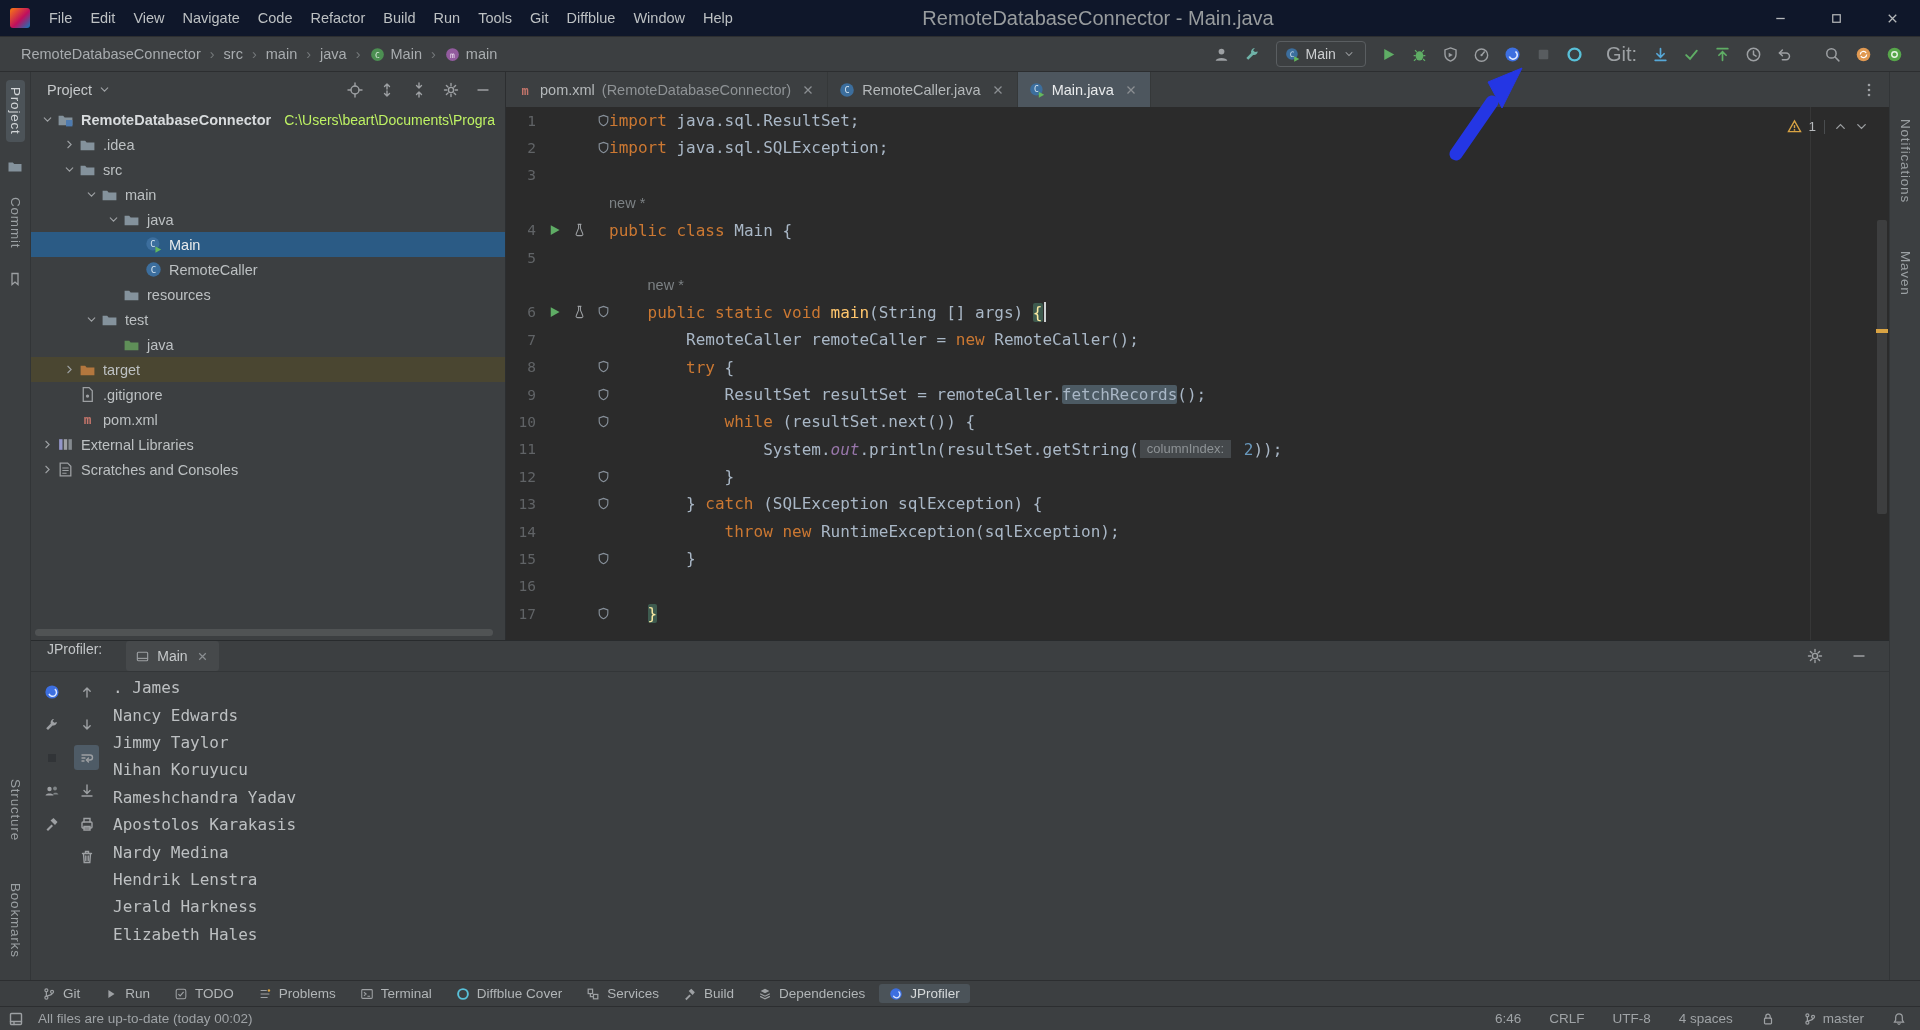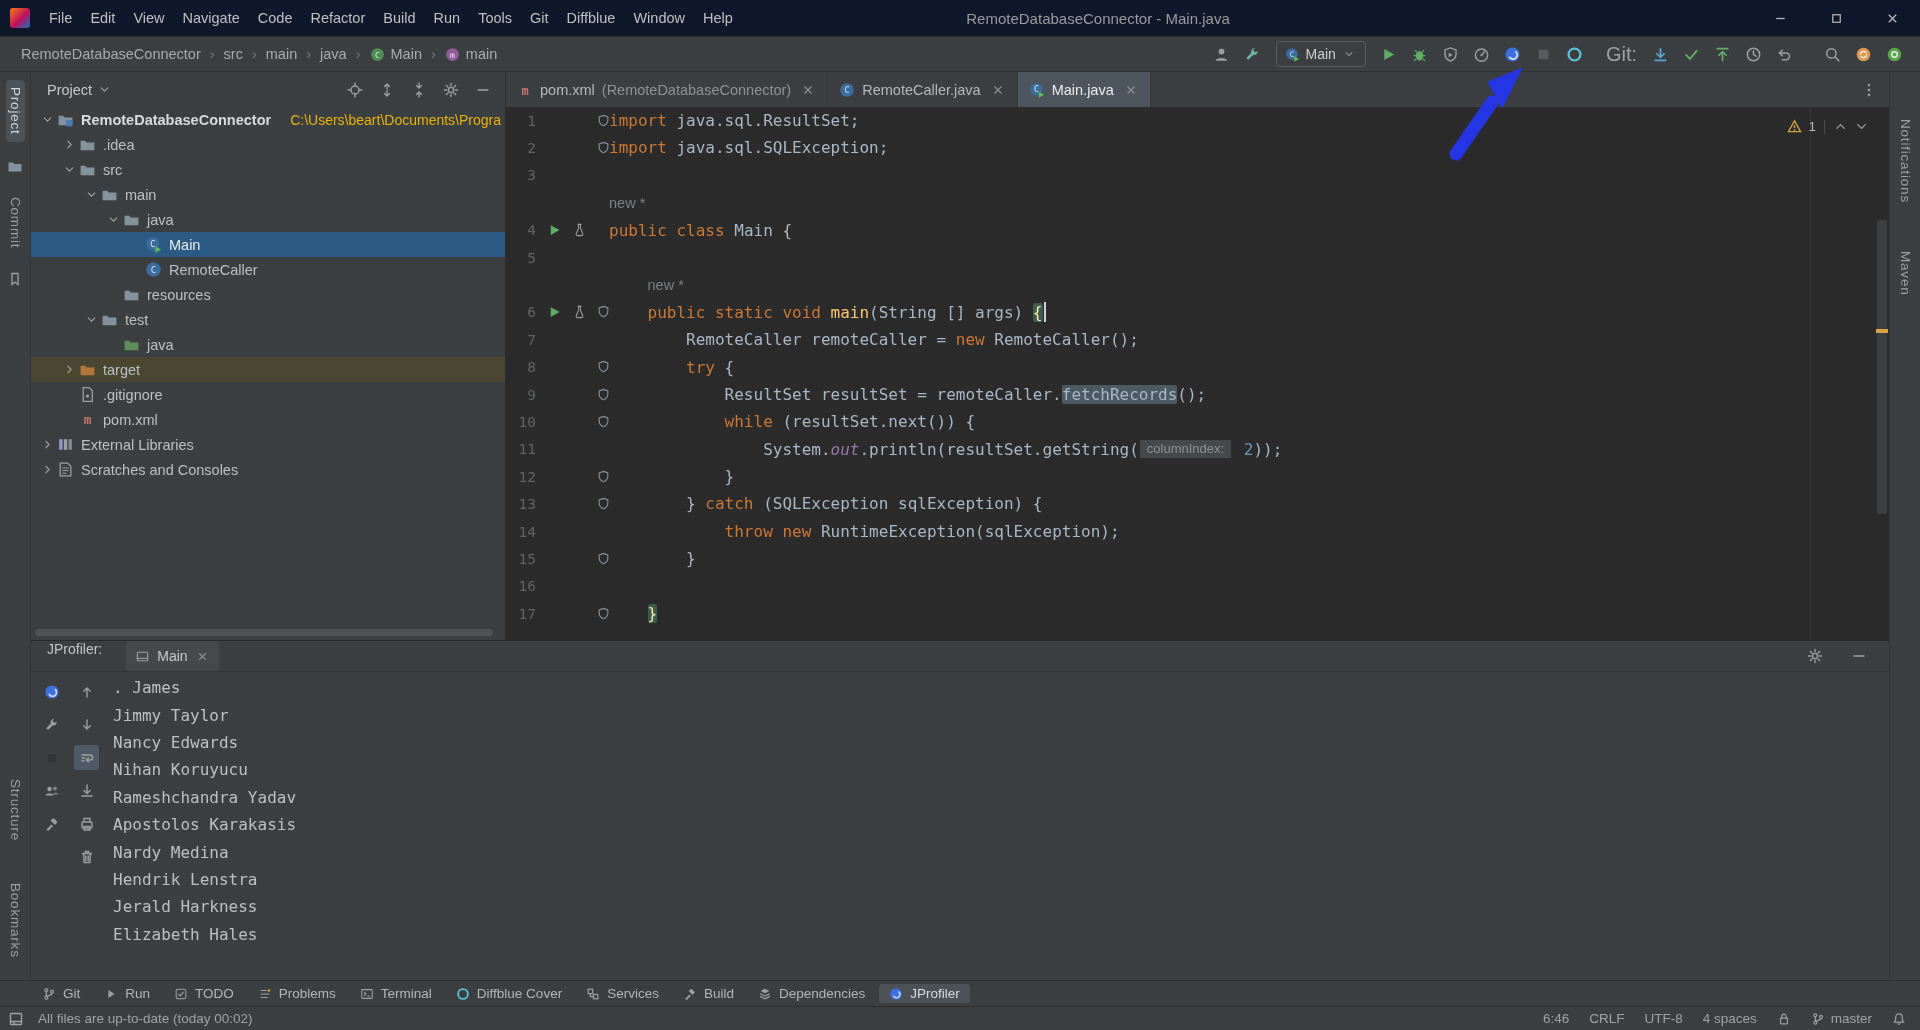--- a/index.html
+++ b/index.html
@@ -8,21 +8,21 @@
   .ico{display:inline-flex;align-items:center;justify-content:center;width:17px;height:17px;flex:none;}
   .ico svg{width:100%;height:100%;}
 
   
   .titlebar{position:absolute;left:0;top:0;width:100%;height:37px;background:#0f172a;
             border-bottom:1px solid #2c2e30;display:flex;align-items:center;box-sizing:border-box;}
   .appicon{width:20px;height:20px;margin:0 10px;border-radius:3px;flex:none;
            background:linear-gradient(135deg,#f97a12,#c10f5e 55%,#0a7cbd);}
   .menubar{display:flex;align-items:center;height:100%;}
   .menu-item{padding:0 9px;font-size:14.5px;color:#bdc1c3;line-height:36px;cursor:default;}
-  .win-title{position:absolute;left:1098px;transform:translateX(-50%);font-size:15px;color:#989c9e;white-space:nowrap;}
+  .win-title{position:absolute;left:1098px;transform:translateX(-50%);font-size:20px;color:#989c9e;white-space:nowrap;}
   .win-controls{margin-left:auto;display:flex;height:100%;}
   .win-btn{width:56px;height:100%;display:flex;align-items:center;justify-content:center;}
   .win-btn svg{width:15px;height:15px;}
 
   
   .navbar{position:absolute;left:0;top:37px;width:100%;height:35px;background:#3c3f41;
           border-bottom:1px solid #2c2e30;display:flex;align-items:center;box-sizing:border-box;}
   .crumbs{display:flex;align-items:center;margin-left:18px;font-size:14.5px;color:#a8acaf;gap:3px;}
   .crumb{display:inline-flex;align-items:center;gap:6px;padding:1px 3px;white-space:nowrap;}
   .crumb .ico{width:15px;height:15px;}
@@ -57,21 +57,21 @@
   .pp-hicons{margin-left:auto;display:flex;gap:16px;align-items:center;margin-right:4px;}
   .pp-hicons .ico{width:16px;height:16px;}
   .tree{position:absolute;top:35px;left:0;right:0;bottom:0;}
   .trow{height:25px;display:flex;align-items:center;font-size:14.5px;color:#bcc0c2;white-space:nowrap;box-sizing:border-box;}
   .trow .chev{width:17px;height:17px;display:inline-flex;align-items:center;justify-content:center;flex:none;}
   .trow .chev svg{width:13px;height:13px;}
   .trow .ico{width:17px;height:17px;margin:0 7px 0 1px;}
   .trow.sel{background:#2b5b85;color:#e9ebec;}
   .trow.warn{background:#4a4631;}
   .trow.bold .tlabel{font-weight:bold;color:#d8dbdd;}
-  .textra{color:#eab308;margin-left:19px;font-size:14px;}
+  .textra{color:#bef264;margin-left:13px;font-size:14px;}
   .pp-hscroll{position:absolute;bottom:4px;left:4px;width:458px;height:7px;border-radius:3.5px;background:#5a5e60;opacity:.65;}
 
   
   .ed{position:absolute;left:506px;top:72px;width:1383px;height:568px;background:#3c3f41;box-sizing:border-box;}
   .ed-tabs{height:35px;display:flex;align-items:st;align-items:stretch;}
   .tab{display:inline-flex;align-items:center;gap:7px;padding:0 11px;font-size:14.5px;color:#b4b8ba;
        border-right:1px solid #353839;white-space:nowrap;}
   .tab .ico{width:16px;height:16px;}
   .tab.active{background:#4d565e;color:#e9ebec;}
   .tab-suffix{color:#8f9396;}
@@ -127,21 +127,21 @@
         display:flex;align-items:center;padding-left:32px;gap:4px;box-sizing:border-box;}
   .bbi{display:inline-flex;align-items:center;gap:7px;font-size:13.5px;color:#b1b5b7;padding:2px 10px;border-radius:3px;white-space:nowrap;}
   .bbi .ico{width:14px;height:14px;}
   .bbi.active{background:#4b5359;color:#d6d9da;}
 
   
   .sbar{position:absolute;left:0;bottom:0;width:100%;height:24px;background:#3c3f41;border-top:1px solid #2c2e30;
         display:flex;align-items:center;font-size:13.5px;color:#9fa3a6;box-sizing:border-box;}
   .sbar .corner{margin-left:8px;width:16px;height:16px;}
   .sbar-msg{margin-left:14px;}
-  .sbar-right{margin-left:auto;display:flex;align-items:center;gap:20px;margin-right:14px;}
+  .sbar-right{margin-left:auto;display:flex;align-items:center;gap:28px;margin-right:14px;}
   .sbar-item{display:inline-flex;align-items:center;gap:6px;white-space:nowrap;}
   .sbar-item .ico{width:14px;height:14px;}
 
   
   .arrow-svg{position:absolute;width:110px;height:100px;z-index:60;pointer-events:none;left:1455px;top:56px;}
 </style>
 </head>
 <body>
 
 <div id="app">
@@ -930,22 +930,22 @@
             <span class="bp-ico">
               <svg viewBox="0 0 16 16">
                 <path d="M3.5 4.5h9M6.5 4V2.5h3V4M4.5 4.5l.7 9h5.6l.7-9" stroke="#9da0a3" stroke-width="1.4" fill="none" stroke-linecap="round"></path>
                 <path d="M6.8 7v4.5M9.2 7v4.5" stroke="#9da0a3" stroke-width="1.4" fill="none" stroke-linecap="round"></path>
               </svg>
             </span>
           </span>
         </div>
       <div class="names">
           <div class="name-row">. James</div>
+          <div class="name-row">Nancy Edwards</div>
           <div class="name-row">Jimmy Taylor</div>
-          <div class="name-row">Nancy Edwards</div>
           <div class="name-row">Nihan Koruyucu</div>
           <div class="name-row">Rameshchandra Yadav</div>
           <div class="name-row">Apostolos Karakasis</div>
           <div class="name-row">Nardy Medina</div>
           <div class="name-row">Hendrik Lenstra</div>
           <div class="name-row">Jerald Harkness</div>
           <div class="name-row">Elizabeth Hales</div>
         </div>
     </div>
   </div>

